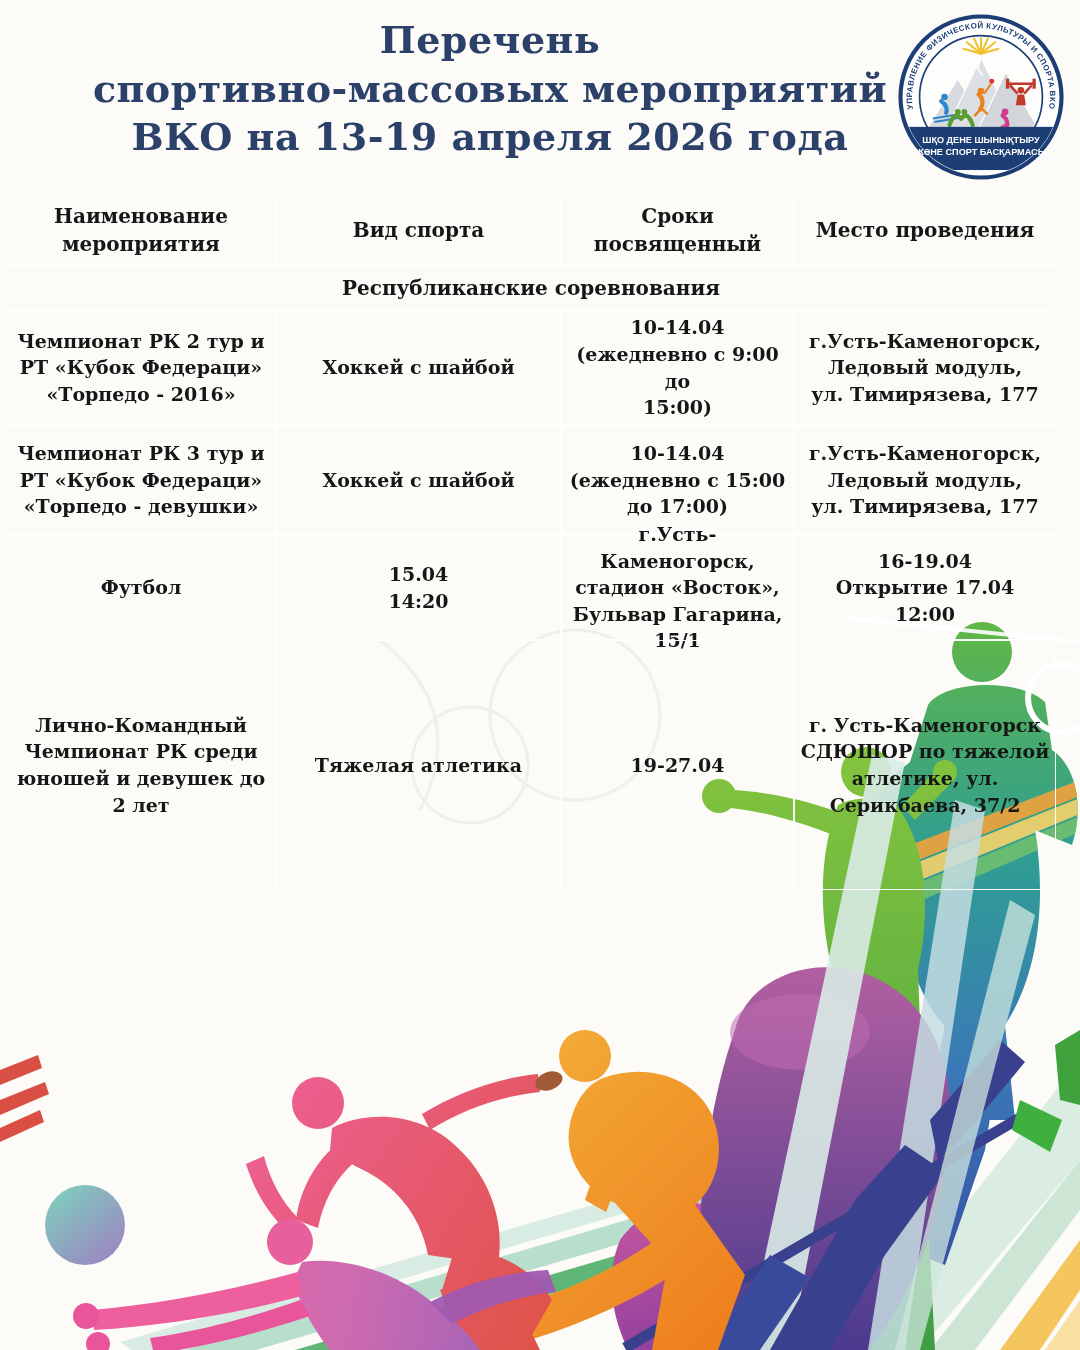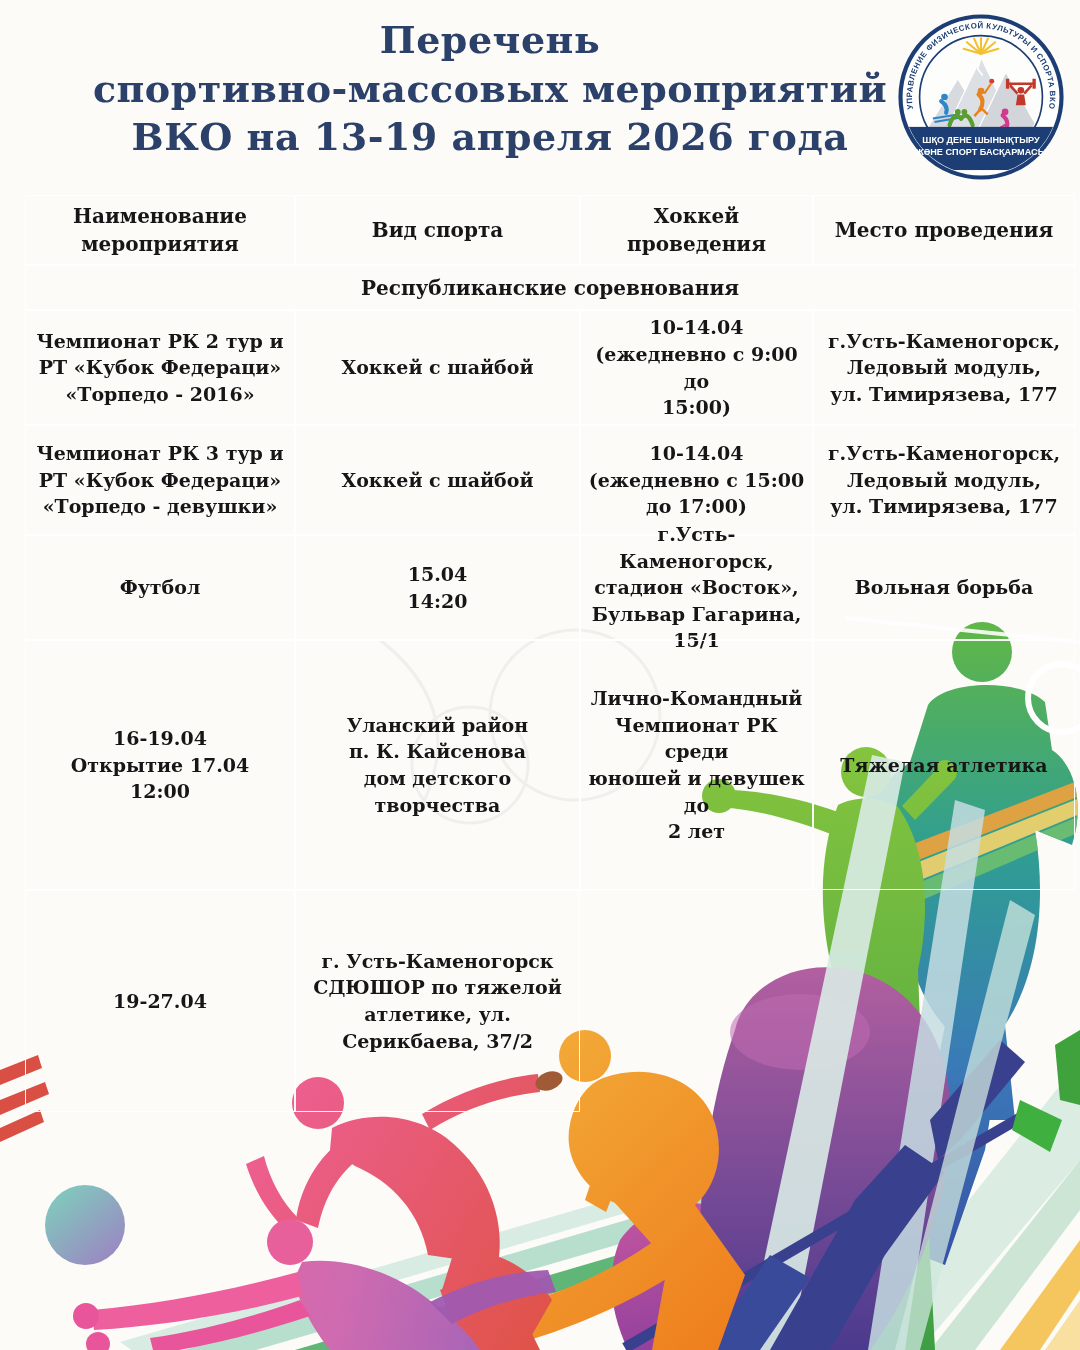--- a/index.html
+++ b/index.html
@@ -20,21 +20,21 @@
     text-align: center; z-index: 3;
   }
   .title-line {
     font-size: 38px; line-height: 1.28; font-weight: 700;
     color: #2b4169; letter-spacing: 0.5px;
   }
   .logo { position: absolute; top: 14px; left: 898px; width: 166px; height: 166px; z-index: 3; }
 
   
   .grid {
-    position: absolute; left: 25px; top: 195px; width: 1050px; height: 917px;
+    position: absolute; left: 6px; top: 195px; width: 1050px; height: 917px;
     display: grid; z-index: 2;
     grid-template-columns: 270px 285px 233px 262px;
     grid-template-rows: 70px 45px 115px 110px 105px 250px 222px;
   }
   .cell {
     border: 1px solid rgba(255,255,255,0.95);
     display: flex; align-items: center; justify-content: center;
     text-align: center; white-space: pre-line;
     font-weight: 700; font-size: 19px; line-height: 1.4; color: #161616;
     padding: 0 5px;
@@ -264,21 +264,21 @@
     </text>
     <text x="100" y="156" text-anchor="middle" font-family="Liberation Sans, sans-serif" font-size="11" font-weight="bold" fill="#ffffff">ШҚО ДЕНЕ ШЫНЫҚТЫРУ</text>
     <text x="100" y="170" text-anchor="middle" font-family="Liberation Sans, sans-serif" font-size="11" font-weight="bold" fill="#ffffff">ЖӘНЕ СПОРТ БАСҚАРМАСЫ</text>
   </svg>
 
   <div class="grid">
 
     <div class="cell head">Наименование
 мероприятия</div>
     <div class="cell head">Вид спорта</div>
-    <div class="cell head">Хоккей проведения</div>
+    <div class="cell head">Сроки посвященный</div>
     <div class="cell head">Место проведения</div>
 
     <div class="cell section">Республиканские соревнования</div>
 
     <div class="cell">Чемпионат РК 2 тур и
 РТ «Кубок Федераци»
 «Торпедо - 2016»</div>
     <div class="cell">Хоккей с шайбой</div>
     <div class="cell">10-14.04
 (ежедневно с 9:00 до
@@ -298,28 +298,23 @@
 Ледовый модуль,
 ул. Тимирязева, 177</div>
 
     <div class="cell">Футбол</div>
     <div class="cell">15.04
 14:20</div>
     <div class="cell">г.Усть-Каменогорск,
 стадион «Восток»,
 Бульвар Гагарина, 15/1</div>
 
-    <div class="cell">Вольная борьба</div>
     <div class="cell">16-19.04
 Открытие 17.04
 12:00</div>
-    <div class="cell">Уланский район
-п. К. Кайсенова
-дом детского
-творчества</div>
 
     <div class="cell">Лично-Командный
 Чемпионат РК среди
 юношей и девушек до
 2 лет</div>
     <div class="cell">Тяжелая атлетика</div>
     <div class="cell">19-27.04</div>
     <div class="cell">г. Усть-Каменогорск
 СДЮШОР по тяжелой
 атлетике, ул.

